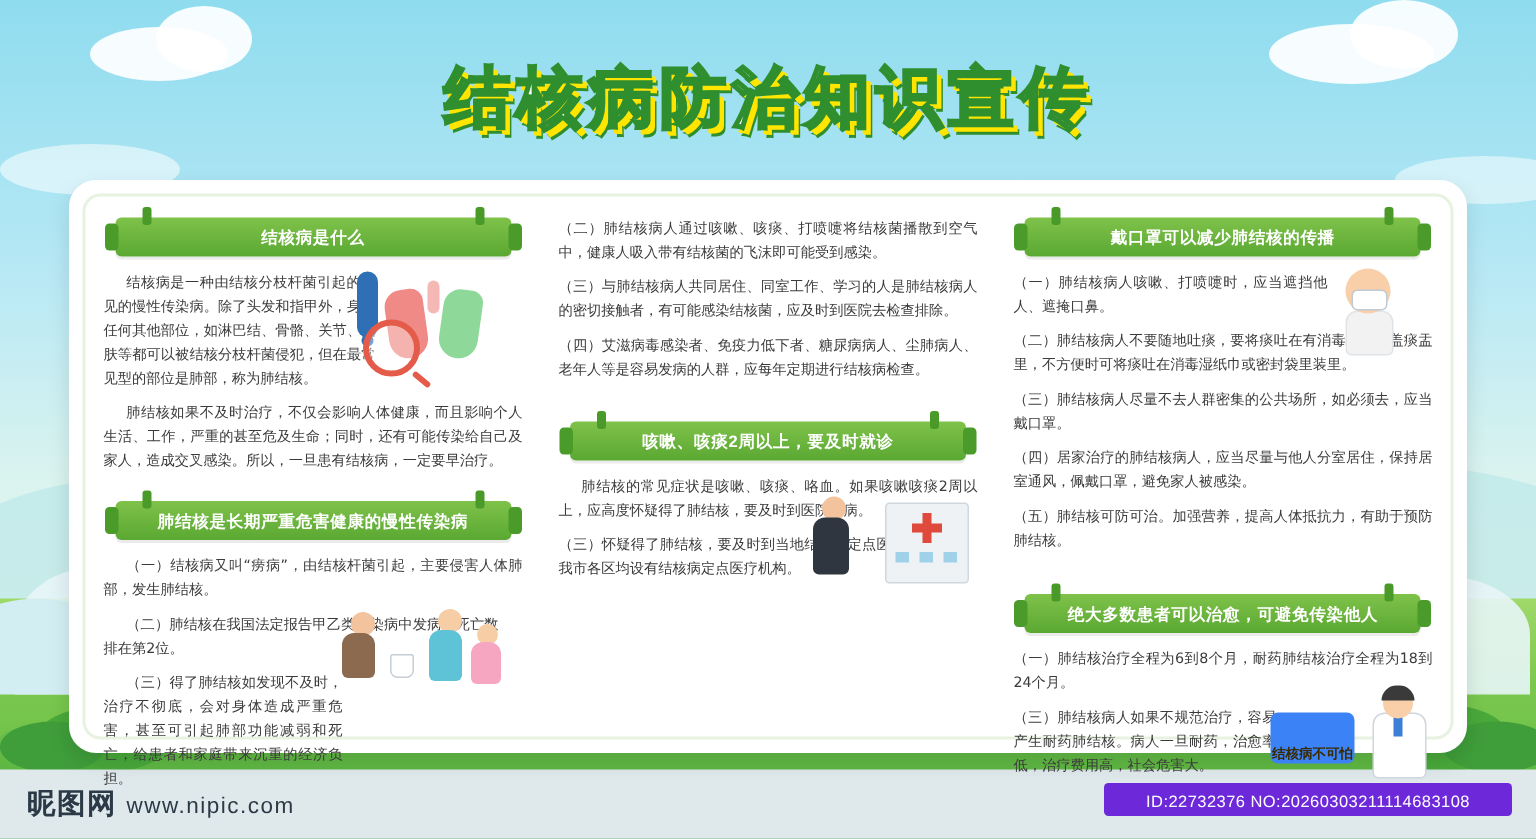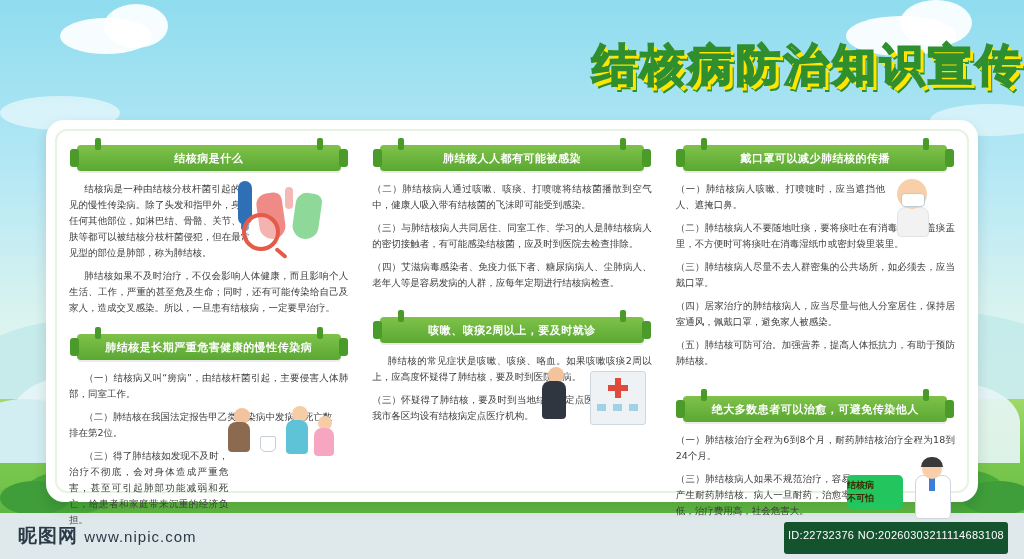--- a/index.html
+++ b/index.html
@@ -15,21 +15,21 @@
        background:linear-gradient(180deg,#8fdcef 0%,#b9e9f5 45%,#d9f3ef 75%,#e9f8e8 100%);}
   .cloud{position:absolute;background:#ffffff;border-radius:50%;opacity:.92;}
   .hill{position:absolute;border-radius:50% 50% 0 0;}
   .ground{position:absolute;left:0;bottom:0;width:1024px;height:160px;
           background:linear-gradient(180deg,#9fd96a 0%,#7cc84f 35%,#5fb93f 100%);}
   .ground2{position:absolute;left:0;bottom:0;width:1024px;height:95px;
           background:linear-gradient(180deg,#74c64c 0%,#49a93a 100%);
           border-radius:40% 40% 0 0 / 28px 28px 0 0;}
   .road{position:absolute;left:0;bottom:0;width:1024px;height:46px;background:#dfe9ec;}
   
-  .title-wrap{position:absolute;left:0;top:36px;width:1024px;text-align:right;z-index:6;}
+  .title-wrap{position:absolute;left:0;top:36px;width:1024px;text-align:center;z-index:6;}
   .title{
     display:inline-block;
     font-size:44px;font-weight:bold;letter-spacing:4px;
     color:#ffffff;
     -webkit-text-stroke:2px #2f8f2f;
     text-shadow:
       0 0 0 #fff,
       3px 3px 0 #ffe500,
       4px 4px 0 #ffe500,
       5px 6px 0 #2f8f2f;
@@ -97,40 +97,40 @@
   .person{position:absolute;}
   .head{width:16px;height:16px;border-radius:50%;background:#f7c9a5;}
   .body-shape{width:22px;height:30px;border-radius:8px 8px 4px 4px;}
   .hospital{
     position:absolute;width:54px;height:52px;background:#eef2f5;border:1px solid #cfd8de;border-radius:3px;
   }
   .hospital .cross-v{position:absolute;left:24px;top:6px;width:6px;height:20px;background:#e04a3c;}
   .hospital .cross-h{position:absolute;left:17px;top:13px;width:20px;height:6px;background:#e04a3c;}
   .win{position:absolute;width:9px;height:7px;background:#9fd2e8;}
   .doctor-card{
-    position:absolute;right:14px;bottom:8px;width:56px;height:34px;background:#22c55e;border-radius:5px;
-    display:flex;flex-direction:column;align-items:flex-start;justify-content:center;color:#3a2a00;
+    position:absolute;right:14px;bottom:8px;width:56px;height:34px;background:#3b82f6;border-radius:5px;
+    display:flex;flex-direction:row;align-items:flex-end;justify-content:center;color:#3a2a00;
     font-size:9px;font-weight:bold;line-height:13px;
   }
   .doctor{position:absolute;right:-2px;bottom:4px;width:46px;height:62px;}
   .doc-coat{position:absolute;left:6px;top:18px;width:34px;height:42px;background:#fff;border:1px solid #cfd6dd;border-radius:8px 8px 4px 4px;}
   .doc-head{position:absolute;left:13px;top:2px;width:20px;height:20px;background:#f8cfa8;border-radius:50%;}
   .doc-hair{position:absolute;left:12px;top:0px;width:22px;height:10px;background:#3a3a3a;border-radius:11px 11px 0 0;}
   .doc-tie{position:absolute;left:20px;top:20px;width:6px;height:14px;background:#3d7fd6;}
   .girl{position:absolute;}
   .mask-face{width:30px;height:30px;border-radius:50%;background:#f8cfa8;position:relative;}
   .mask{position:absolute;left:4px;top:14px;width:22px;height:12px;background:#fff;border:1px solid #bfcbd3;border-radius:4px;}
   .cup{position:absolute;width:14px;height:14px;background:#fff;border:1px solid #c6ced6;border-radius:2px 2px 5px 5px;}
   
   .footer{position:absolute;left:0;bottom:0;width:1024px;height:46px;z-index:7;}
   .logo{position:absolute;left:18px;top:10px;color:#2b3a46;font-size:19px;font-weight:bold;letter-spacing:1px;}
   .logo .cn{font-family:Liberation Serif, serif;}
   .logo .url{font-size:15px;font-weight:normal;color:#2b3a46;}
-  .idbar{position:absolute;right:16px;top:9px;height:32px;line-height:26px;padding:0 4px;
-         background:#14532d;color:#fff;font-size:11px;border-radius:3px;letter-spacing:.3px;}
+  .idbar{position:absolute;right:16px;top:9px;height:22px;line-height:26px;padding:0 28px;
+         background:#6d28d9;color:#fff;font-size:11px;border-radius:3px;letter-spacing:.3px;}
   .leaf{position:absolute;background:#3f9e3a;border-radius:50% 50% 50% 50%;}
 </style>
 </head>
 <body>
 
 <div class="bg">
   <div class="sky"></div>
 
   <div class="cloud" style="left:60px;top:18px;width:92px;height:36px;"></div>
   <div class="cloud" style="left:104px;top:4px;width:64px;height:44px;"></div>
@@ -208,35 +208,30 @@
             <div class="person" style="left:62px;top:6px;">
               <div class="head" style="margin-left:6px;background:#f7cda6;"></div>
               <div class="body-shape" style="background:#5fc3d8;margin-top:-2px;height:34px;"></div>
             </div>
             <div class="person" style="left:90px;top:16px;">
               <div class="head" style="margin-left:4px;background:#f7cda6;width:14px;height:14px;"></div>
               <div class="body-shape" style="background:#f6a6c0;margin-top:-2px;height:28px;width:20px;"></div>
             </div>
           </div>
 
-          <p class="para">（一）结核病又叫“痨病”，由结核杆菌引起，主要侵害人体肺部，同室工作。</p>
+          <p class="para">（一）结核病又叫“痨病”，由结核杆菌引起，主要侵害人体肺部，发生肺结核。</p>
           <p class="para" style="padding-right:16px;">（二）肺结核在我国法定报告甲乙类传染病中发病和死亡数排在第2位。</p>
           <p class="para" style="padding-right:120px;">（三）得了肺结核如发现不及时，治疗不彻底，会对身体造成严重危害，甚至可引起肺部功能减弱和死亡，给患者和家庭带来沉重的经济负担。</p>
         </div>
 
       </div>
 
       <div class="col">
 
         <div class="sec block">
-          <div class="banner">
-            <span class="nub-l"></span>
-            <span class="nub-r"></span>
-            <span>肺结核人人都有可能被感染</span>
-          </div>
           <p class="para noindent">（二）肺结核病人通过咳嗽、咳痰、打喷嚏将结核菌播散到空气中，健康人吸入带有结核菌的飞沫即可能受到感染。</p>
           <p class="para noindent">（三）与肺结核病人共同居住、同室工作、学习的人是肺结核病人的密切接触者，有可能感染结核菌，应及时到医院去检查排除。</p>
           <p class="para noindent">（四）艾滋病毒感染者、免疫力低下者、糖尿病病人、尘肺病人、老年人等是容易发病的人群，应每年定期进行结核病检查。</p>
         </div>
 
         <div class="sec block" style="margin-top:26px;">
           <div class="banner">
             <span class="nub-l"></span>
             <span class="nub-r"></span>
             <span>咳嗽、咳痰2周以上，要及时就诊</span>

